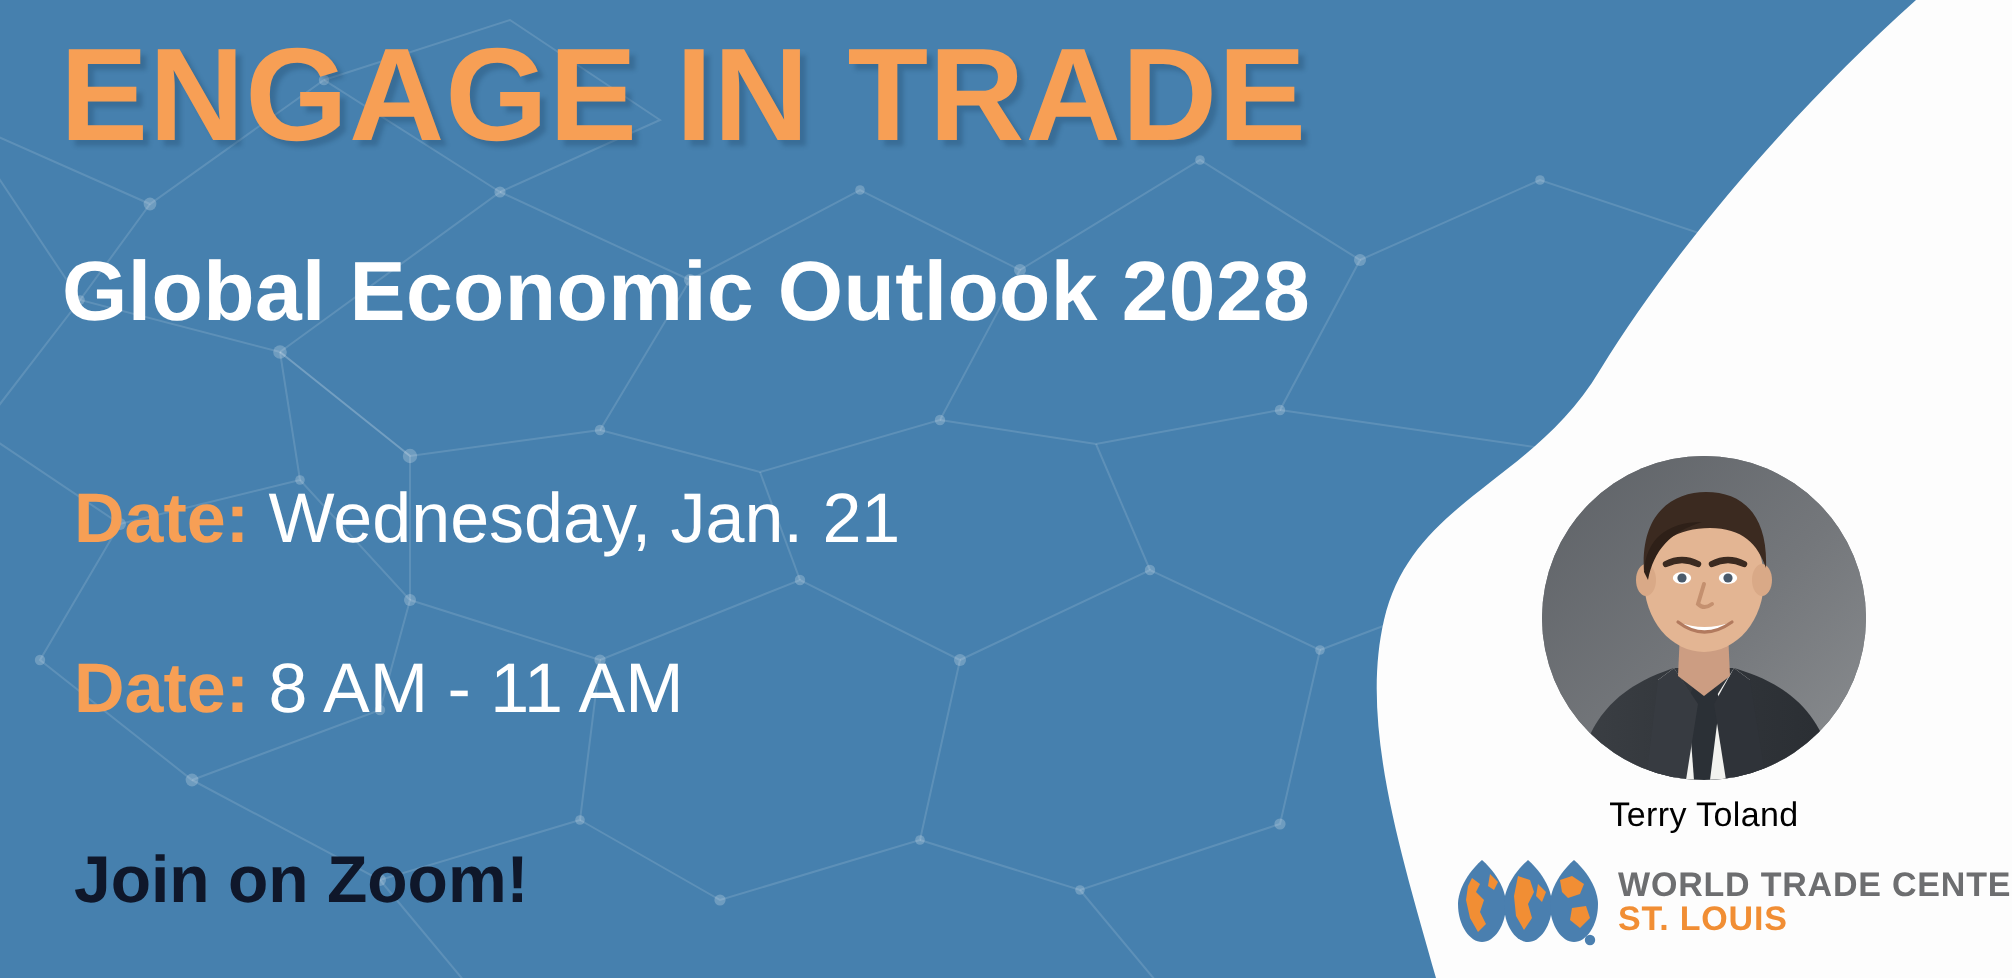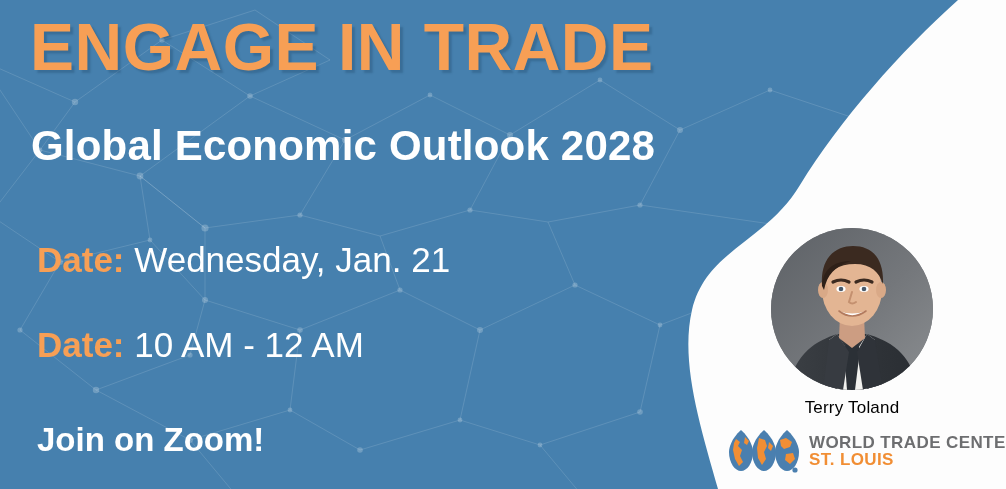--- a/index.html
+++ b/index.html
@@ -89,21 +89,21 @@
     font-weight: 400;
     color: #ffffff;
   }
 
   .cta {
     position: absolute;
     left: 37px;
     top: 421px;
     font-size: 33px;
     font-weight: bold;
-    color: #ffffff;
+    color: #0f172a;
     white-space: nowrap;
   }
 
   
   .portrait {
     position: absolute;
     left: 771px;
     top: 228px;
     width: 162px;
     height: 162px;
@@ -236,21 +236,21 @@
 
     <div class="subhead">Global Economic Outlook 2028</div>
 
     <div class="detail-row date-row">
       <span class="detail-label">Date:</span>
       <span class="detail-value">Wednesday, Jan. 21</span>
     </div>
 
     <div class="detail-row time-row">
       <span class="detail-label">Date:</span>
-      <span class="detail-value">10 AM - 12 AM</span>
+      <span class="detail-value">8 AM - 11 AM</span>
     </div>
 
     <div class="cta">Join on Zoom!</div>
   </div>
 
   <div class="portrait">
     <svg width="162" height="162" viewBox="0 0 162 162">
       <defs>
         <linearGradient id="bgGrad" x1="0" y1="0" x2="1" y2="1">
           <stop offset="0%" stop-color="#5d6166"></stop>

